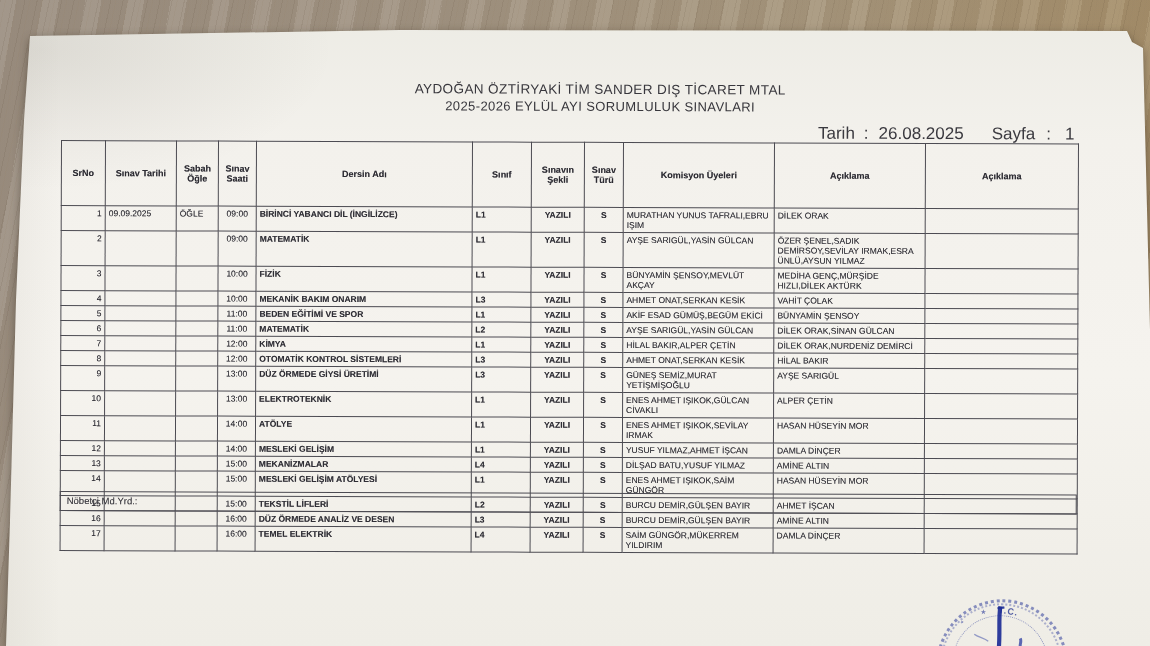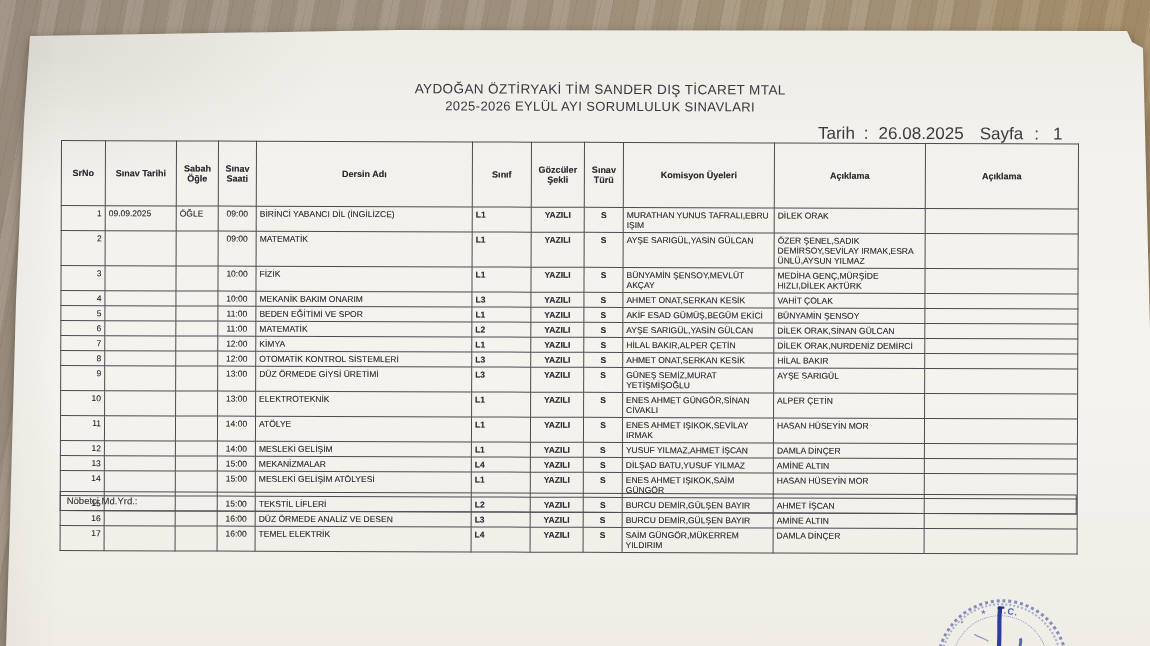--- a/index.html
+++ b/index.html
@@ -22,33 +22,33 @@
     color:#302f36;}
   
   .title-block{position:absolute;left:160px;top:80px;width:880px;text-align:center;
     color:#38373d;letter-spacing:.4px;}
   .title-line1{font-size:13.5px;}
   .title-line2{font-size:13px;margin-top:2px;}
   .meta-line{position:absolute;left:818px;top:121px;font-size:17px;color:#3a393f;
     display:flex;align-items:baseline;}
   .meta-line .lbl{}
   .m-sep1{margin:0 10px 0 9px;} .m-val1{}
-  .m-lbl2{margin-left:16px;} .m-sep2{margin:0 14px 0 11px;} .m-val2{}
+  .m-lbl2{margin-left:28px;} .m-sep2{margin:0 14px 0 11px;} .m-val2{}
   
   table.exam{position:absolute;left:61px;top:140px;width:1017px;border-collapse:collapse;
     table-layout:fixed;font-size:8.5px;line-height:10px;color:#2f2e35;
     text-shadow:0 0 .4px rgba(40,40,50,.45);}
   table.exam th, table.exam td{border:1px solid #4c4b52;padding:2px 3px;
     overflow:hidden;vertical-align:top;}
   table.exam th{font-size:9px;line-height:10.5px;font-weight:bold;text-align:center;
     vertical-align:middle;white-space:pre-line;padding:21px 2px;height:22px;color:#2c2b32;}
   td.nh{border-top:none;border-bottom:none;}
   td.c-srno{text-align:right;padding-right:4px;}
   td.c-saat{text-align:center;}
-  td.c-ders{white-space:pre-line;}
+  td.c-ders{white-space:pre-line;font-weight:bold;}
   td.c-sinif,td.c-sekli,td.c-turu{vertical-align:middle;font-weight:bold;}
   td.c-sekli,td.c-turu{text-align:center;}
   td.c-komisyon,td.c-gozculer{white-space:pre-line;}
   .footer-box{position:absolute;left:61px;top:491px;width:1009px;height:15px;
     border:1px solid #4c4b52;font-size:9.5px;color:#3a393f;padding:3px 0 0 6px;
     text-shadow:0 0 .4px rgba(40,40,50,.4);}
   
   .stamp{position:absolute;left:916px;top:591px;width:172px;height:55px;overflow:hidden;}
   .stamp .ring-outer{position:absolute;left:22px;top:5px;width:126px;height:126px;
     border-radius:50%;border:3px dotted rgba(64,78,162,.60);}
@@ -103,21 +103,21 @@
     <thead>
       <tr>
         <th>SrNo</th>
         <th>Sınav Tarihi</th>
         <th>Sabah
 Öğle</th>
         <th>Sınav
 Saati</th>
         <th>Dersin Adı</th>
         <th>Sınıf</th>
-        <th>Gözcüler
+        <th>Sınavın
 Şekli</th>
         <th>Sınav
 Türü</th>
         <th>Komisyon Üyeleri</th>
         <th>Açıklama</th>
         <th>Açıklama</th>
       </tr>
     </thead>
     <tbody>
         <tr>
@@ -244,21 +244,21 @@
         </tr>
         <tr>
           <td class="c-srno nh">10</td>
           <td class="c-tarih nh"></td>
           <td class="c-ogle nh"></td>
           <td class="c-saat">13:00</td>
           <td class="c-ders">ELEKTROTEKNİK</td>
           <td class="c-sinif">L1</td>
           <td class="c-sekli">YAZILI</td>
           <td class="c-turu">S</td>
-          <td class="c-komisyon">ENES AHMET GÜNGÖR,SİNAN CİVAKLI</td>
+          <td class="c-komisyon">ENES AHMET IŞIKOK,GÜLCAN CİVAKLI</td>
           <td class="c-gozculer">ALPER ÇETİN</td>
           <td class="c-aciklama"></td>
         </tr>
         <tr>
           <td class="c-srno nh">11</td>
           <td class="c-tarih nh"></td>
           <td class="c-ogle nh"></td>
           <td class="c-saat">14:00</td>
           <td class="c-ders">ATÖLYE</td>
           <td class="c-sinif">L1</td>

